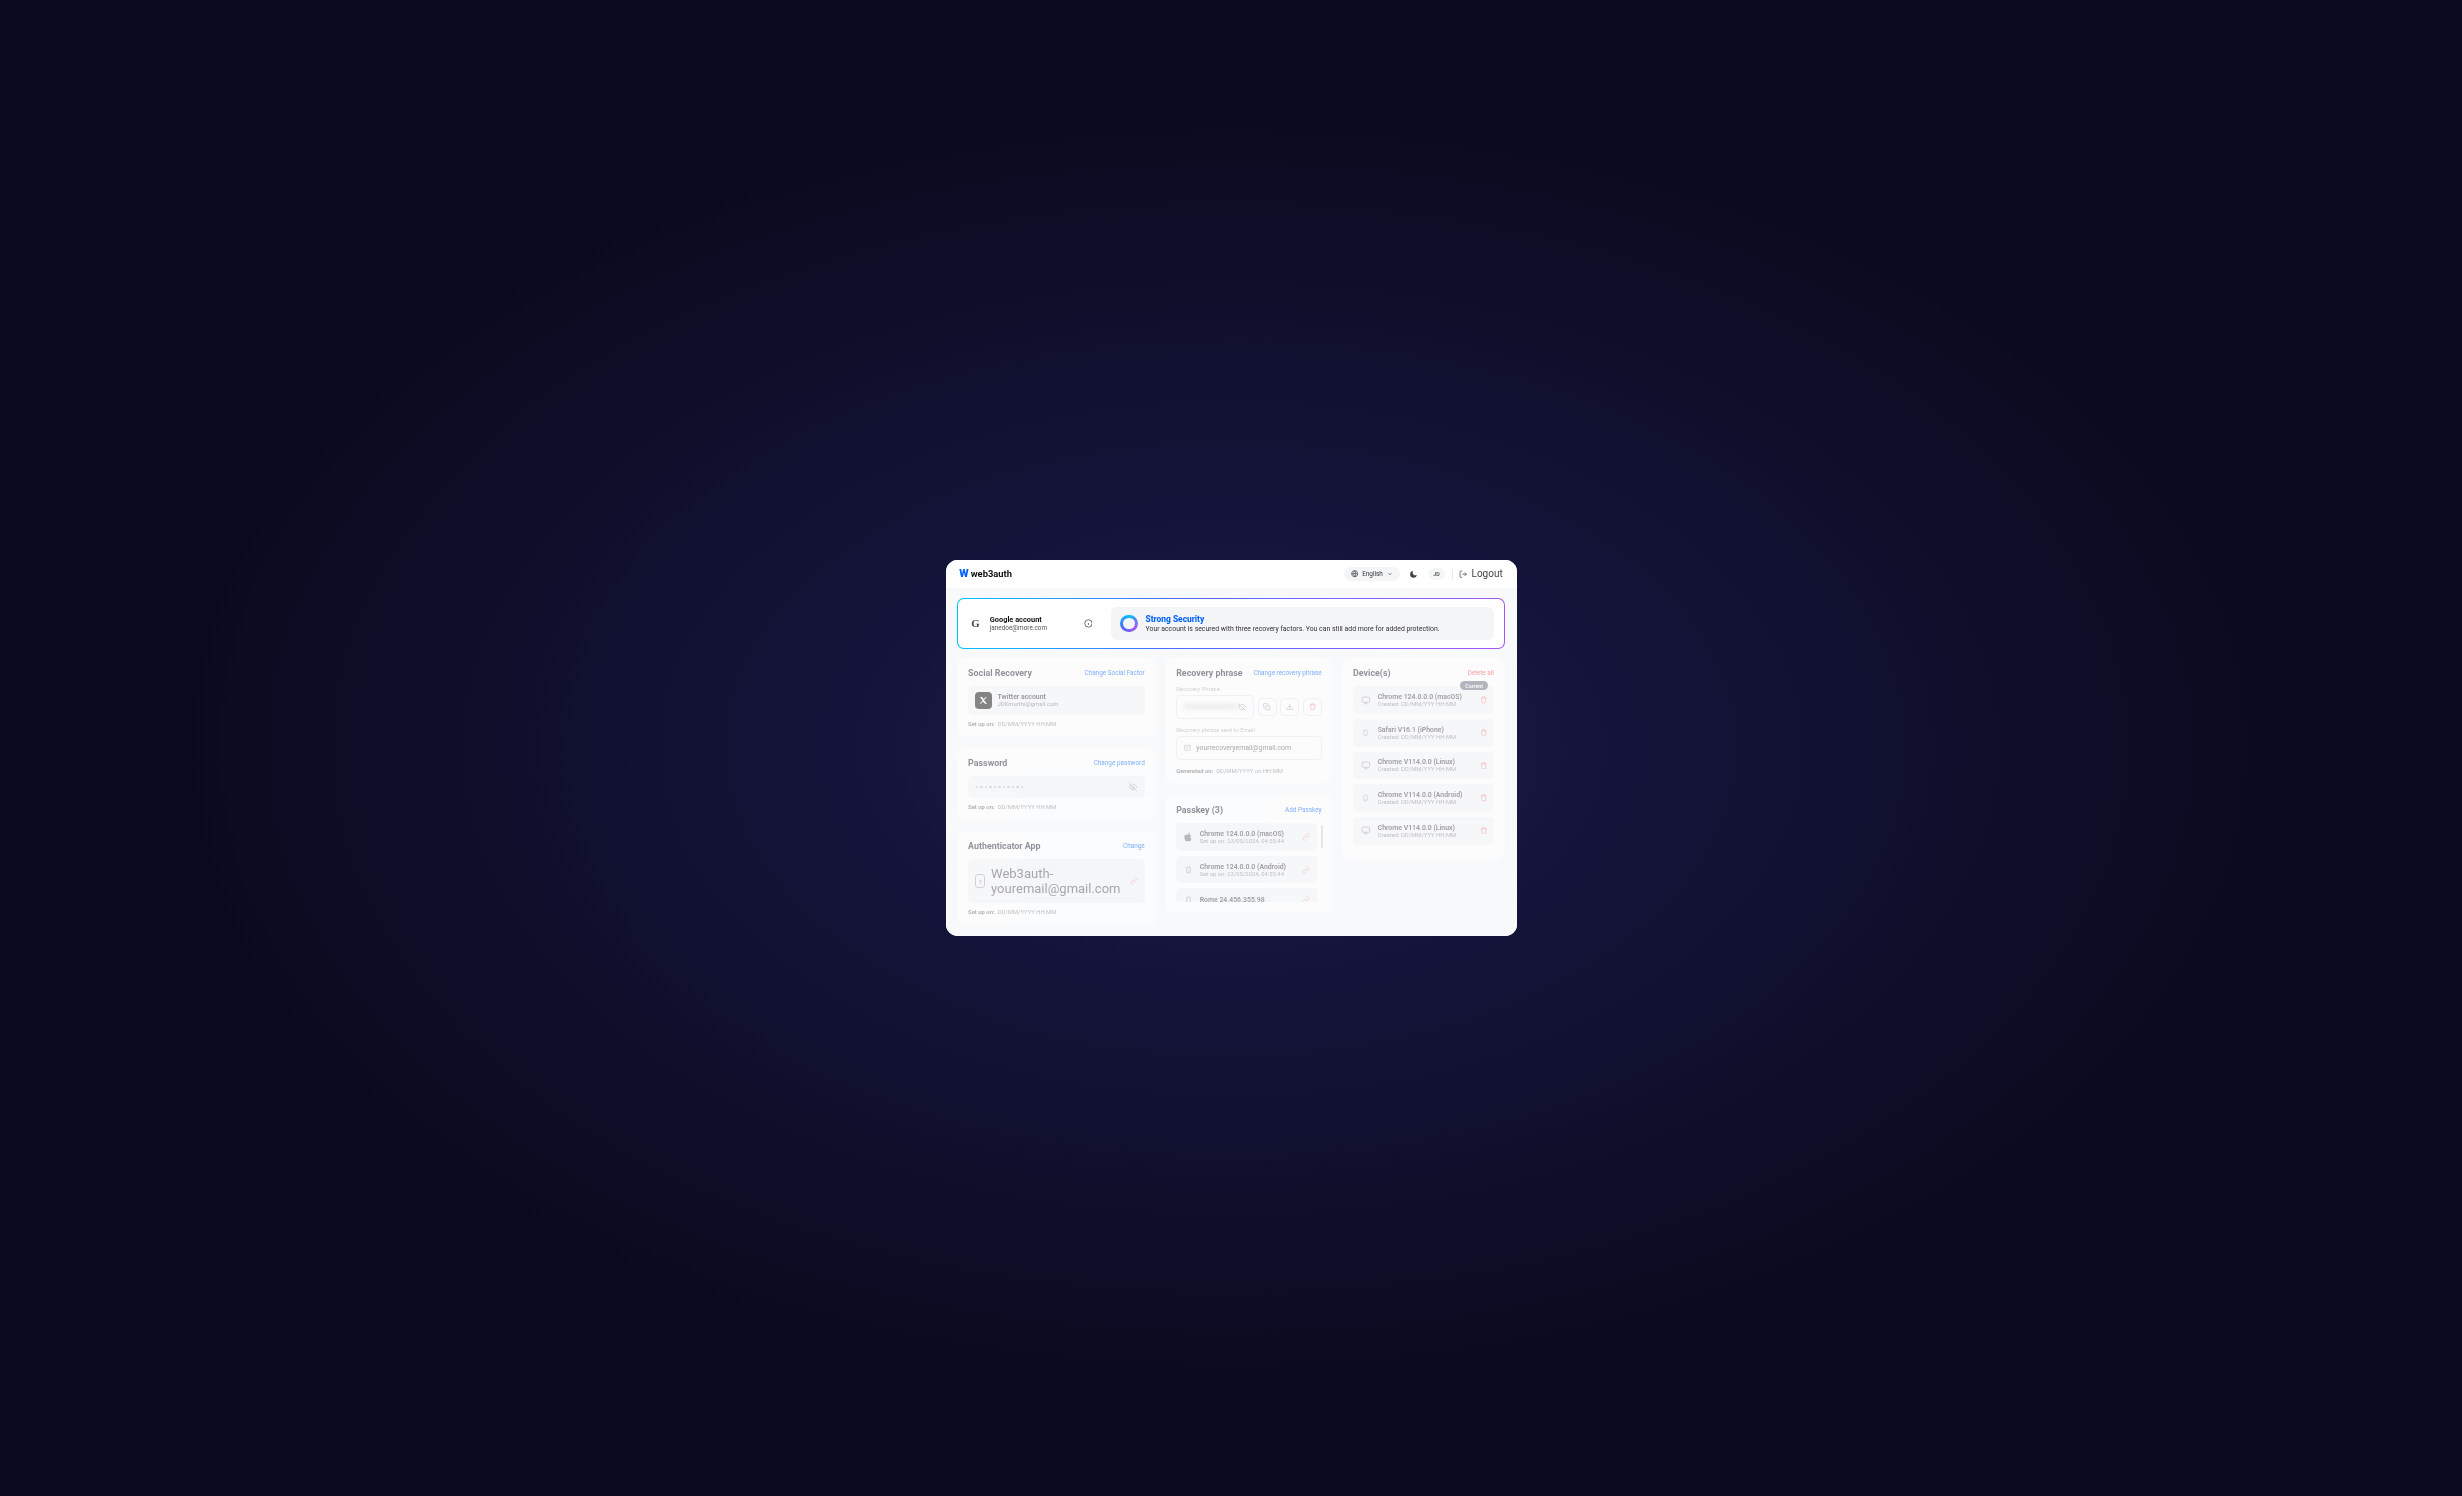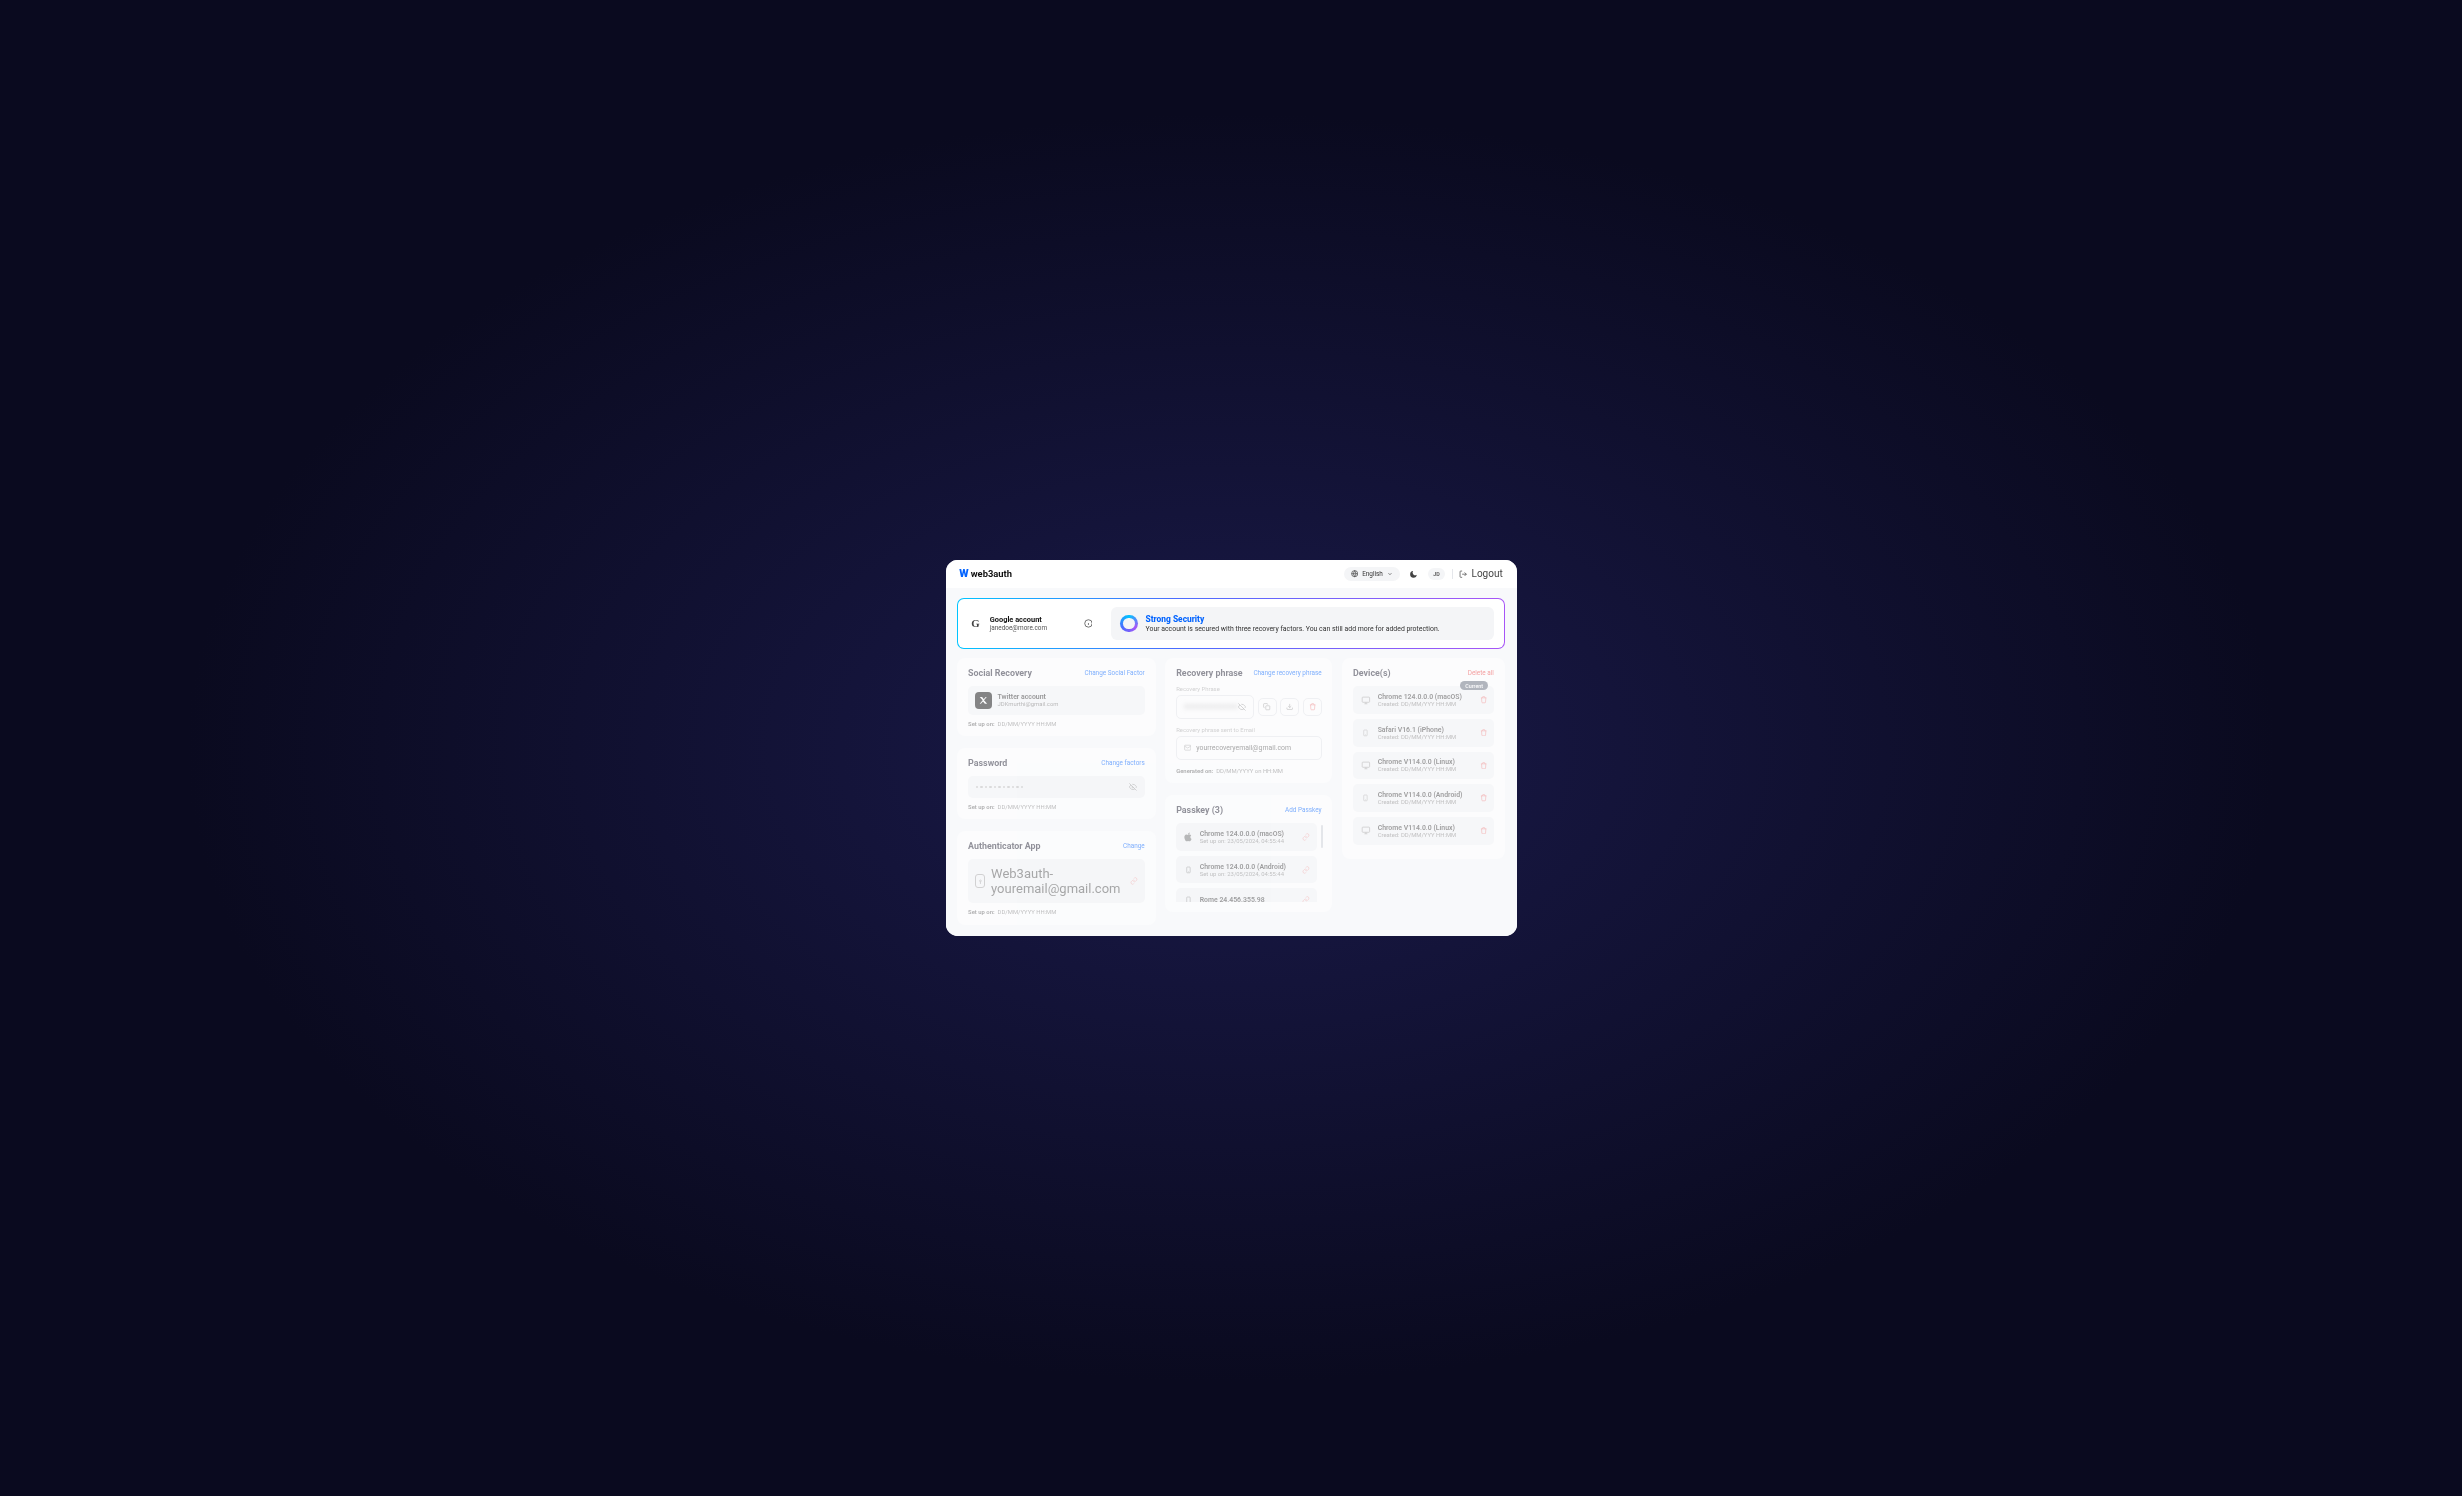--- a/index.html
+++ b/index.html
@@ -200,21 +200,21 @@
           </div>
           <div class="meta-row">
             <span class="ml">Set up on:</span>
             <span>DD/MM/YYYY HH:MM</span>
           </div>
         </div>
 
         <div class="card">
           <div class="card-head">
             <div class="card-title">Password</div>
-            <div class="card-action">Change factors</div>
+            <div class="card-action">Change password</div>
           </div>
           <div class="pw-field">
             <div class="dots">
               <span></span>
                 <span></span>
                 <span></span>
                 <span></span>
                 <span></span>
                 <span></span>
                 <span></span>

